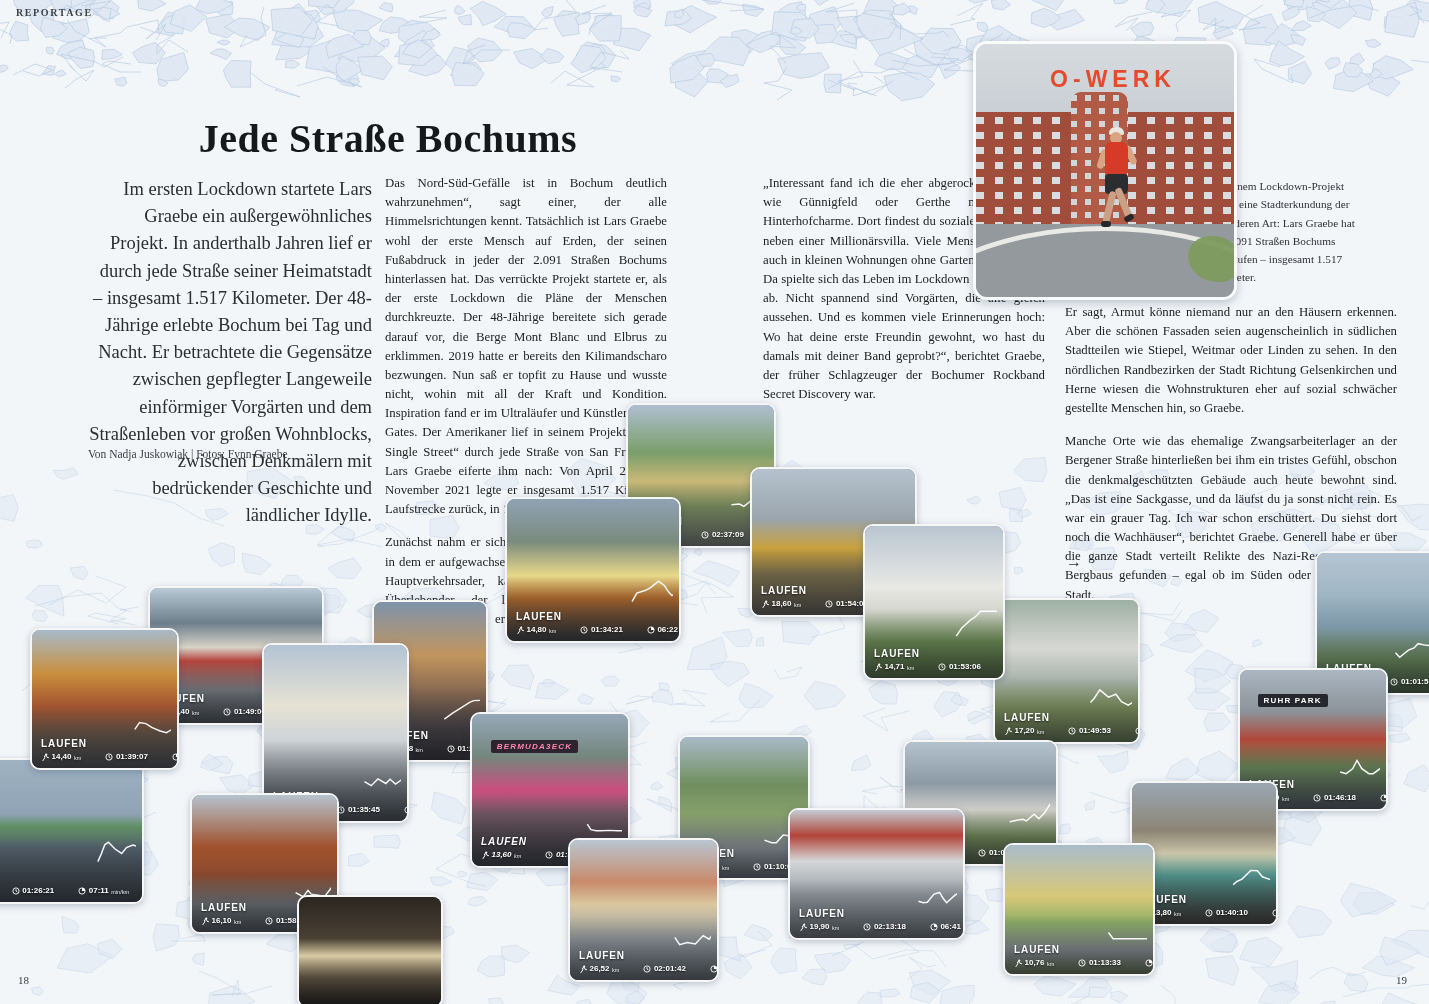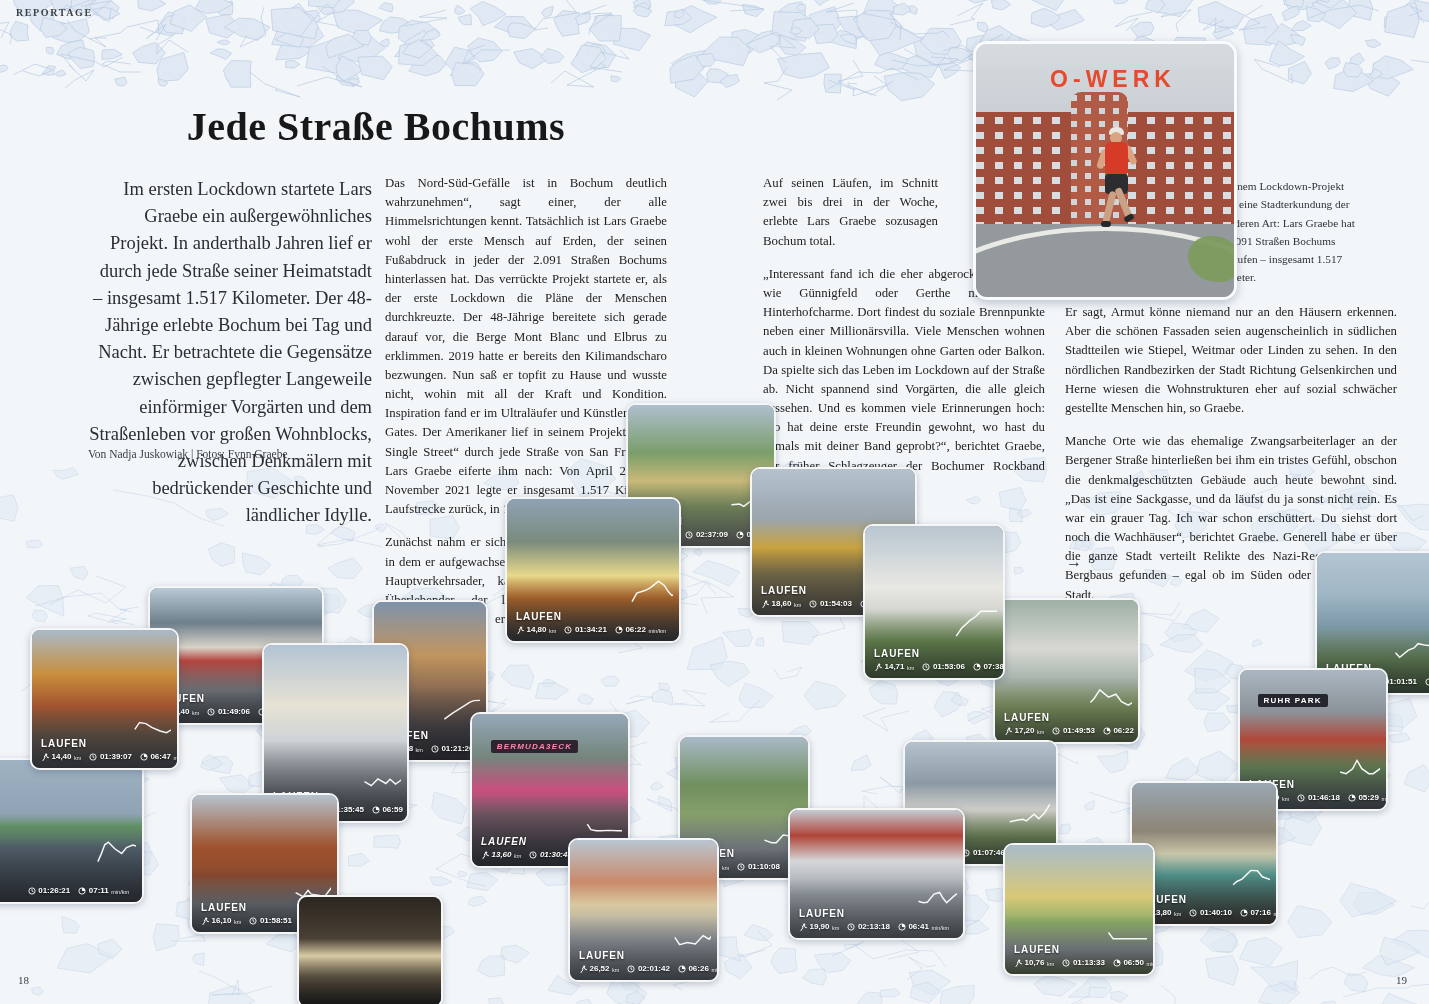--- a/index.html
+++ b/index.html
@@ -4,21 +4,21 @@
 <style>
   html,body{margin:0;padding:0}
   body{width:1429px;height:1004px;overflow:hidden;position:relative;background:#f3f6f9;
        font-family:"Liberation Serif",serif;color:#222}
   #map-bg{position:absolute;left:0;top:0;width:1429px;height:1004px;z-index:0}
   .abs{position:absolute}
   
   #section-label{left:16px;top:7px;font-size:10px;letter-spacing:1.6px;color:#3c4248;
                  font-weight:700;z-index:2}
   #title{left:150px;top:103px;width:452px;text-align:center;font-size:40px;font-weight:700;
-         color:#16181a;letter-spacing:.5px;z-index:2;margin:0}
+         color:#16181a;letter-spacing:.5px;z-index:2;margin:12px}
   #lead{left:88px;top:176px;width:284px;text-align:right;font-size:18.5px;line-height:1.47;
         color:#2b2e31;z-index:2}
   #byline{left:88px;top:448px;width:284px;font-size:11.5px;color:#3a3e42;z-index:2}
   .bodycol{z-index:2;font-size:12.8px;line-height:1.5;text-align:justify;hyphens:auto}
   .bodycol p{margin:0 0 14px 0}
   #col2{left:385px;top:174px;width:282px}
   #col3{left:763px;top:174px;width:282px}
   #col3 p.narrow{width:175px}
   #caption{left:1208px;top:177px;width:148px;font-size:11.3px;line-height:1.62;color:#2e3236;z-index:2}
   #col4{left:1065px;top:303px;width:332px}
@@ -68,21 +68,21 @@
         box-shadow:0 2px 7px rgba(40,60,90,.28);background:#889}
   .card::after{content:"";position:absolute;left:0;right:0;bottom:0;height:46%;
         background:linear-gradient(180deg,rgba(18,20,24,0),rgba(18,20,24,.62))}
   .photo{position:absolute;inset:0}
   .sign{position:absolute;left:12%;top:17%;padding:2px 6px;font-family:"Liberation Sans",sans-serif;
         font-size:8px;font-weight:700;letter-spacing:1.2px;border-radius:2px;z-index:2;white-space:nowrap}
   .ov{position:absolute;left:0;right:0;bottom:0;padding:5px 9px 7px;color:#fff;z-index:3;
       font-family:"Liberation Sans",sans-serif}
   .lab{font-size:10px;font-weight:700;letter-spacing:.9px;margin-bottom:3.5px;
        text-shadow:0 1px 2px rgba(0,0,0,.65)}
-  .strow{display:flex;align-items:center;gap:8px;font-size:8px;font-weight:700;white-space:nowrap;
+  .strow{display:flex;align-items:center;gap:24px;font-size:8px;font-weight:700;white-space:nowrap;
          text-shadow:0 1px 2px rgba(0,0,0,.65)}
   .strow.end{justify-content:flex-end;padding-right:4px}
   .stat{display:flex;align-items:center;gap:2.5px}
   .stat svg{width:8px;height:8px;color:#fff;flex:none}
   .stat small{font-size:5.5px;font-weight:400;opacity:.9;align-self:flex-end;padding-bottom:.5px}
   .route{position:absolute;right:6px;bottom:32px;width:46px;height:38px;stroke:#fff;fill:none;
          stroke-width:1.4;opacity:.95;z-index:3}
 </style>
 </head>
 <body>
@@ -747,21 +747,20 @@
 <h1 class="abs" id="title">Jede Straße Bochums</h1>
 <div class="abs" id="lead">Im ersten Lockdown startete Lars Graebe ein außergewöhnliches Projekt. In anderthalb Jahren lief er durch jede Straße seiner Heimatstadt – insgesamt 1.517 Kilometer. Der 48-Jährige erlebte Bochum bei Tag und Nacht. Er betrachtete die Gegensätze zwischen gepflegter Langeweile einförmiger Vorgärten und dem Straßenleben vor großen Wohnblocks, zwischen Denkmälern mit bedrückender Geschichte und ländlicher Idylle.</div>
 <div class="abs" id="byline">Von Nadja Juskowiak | Fotos: Fynn Graebe</div>
 
 <div class="abs bodycol" id="col2">
   <p>Das Nord-Süd-Gefälle ist in Bochum deutlich wahrzunehmen“, sagt einer, der alle Himmelsrichtungen kennt. Tatsächlich ist Lars Graebe wohl der erste Mensch auf Erden, der seinen Fußabdruck in jeder der 2.091 Straßen Bochums hinterlassen hat. Das verrückte Projekt startete er, als der erste Lockdown die Pläne der Menschen durchkreuzte. Der 48-Jährige bereitete sich gerade darauf vor, die Berge Mont Blanc und Elbrus zu erklimmen. 2019 hatte er bereits den Kilimandscharo bezwungen. Nun saß er topfit zu Hause und wusste nicht, wohin mit all der Kraft und Kondition. Inspiration fand er im Ultraläufer und Künstler Rickey Gates. Der Amerikaner lief in seinem Projekt „Every Single Street“ durch jede Straße von San Francisco. Lars Graebe eiferte ihm nach: Von April 2020 bis November 2021 legte er insgesamt 1.517 Kilometer Laufstrecke zurück, in 103 Läufen und 173 Stunden.</p>
   <p>Zunächst nahm er sich den Bezirk Wattenscheid vor, in dem er aufgewachsen ist. „Auf der Hochstraße, der Hauptverkehrsader, kam ich mir vor wie ein Überlebender, der letzte Mensch auf Erden“, beschreibt er ein erstes Lauferlebnis mitten im Lockdown.</p>
 </div>
 
 <div class="abs bodycol" id="col3">
-  <p class="narrow">Auf seinen Läufen, im Schnitt zwei bis drei in der Woche, erlebte Lars Graebe sozusagen Bochum total.</p>
   <p>„Interessant fand ich die eher abgerockten Stadtteile wie Günnigfeld oder Gerthe mit Berliner Hinterhofcharme. Dort findest du soziale Brennpunkte neben einer Millionärsvilla. Viele Menschen wohnen auch in kleinen Wohnungen ohne Garten oder Balkon. Da spielte sich das Leben im Lockdown auf der Straße ab. Nicht spannend sind Vorgärten, die alle gleich aussehen. Und es kommen viele Erinnerungen hoch: Wo hat deine erste Freundin gewohnt, wo hast du damals mit deiner Band geprobt?“, berichtet Graebe, der früher Schlagzeuger der Bochumer Rockband Secret Discovery war.</p>
 </div>
 
 <figure class="abs" id="hero">
   <div class="hero-sky"></div>
   <div class="hero-sign" style="color: rgb(230, 74, 46); margin-left: 8px;">O-WERK</div>
   <div class="hero-building"></div>
   <div class="hero-tower"></div>
   <div class="hero-sidewalk"></div>
   <div class="hero-road"></div>

